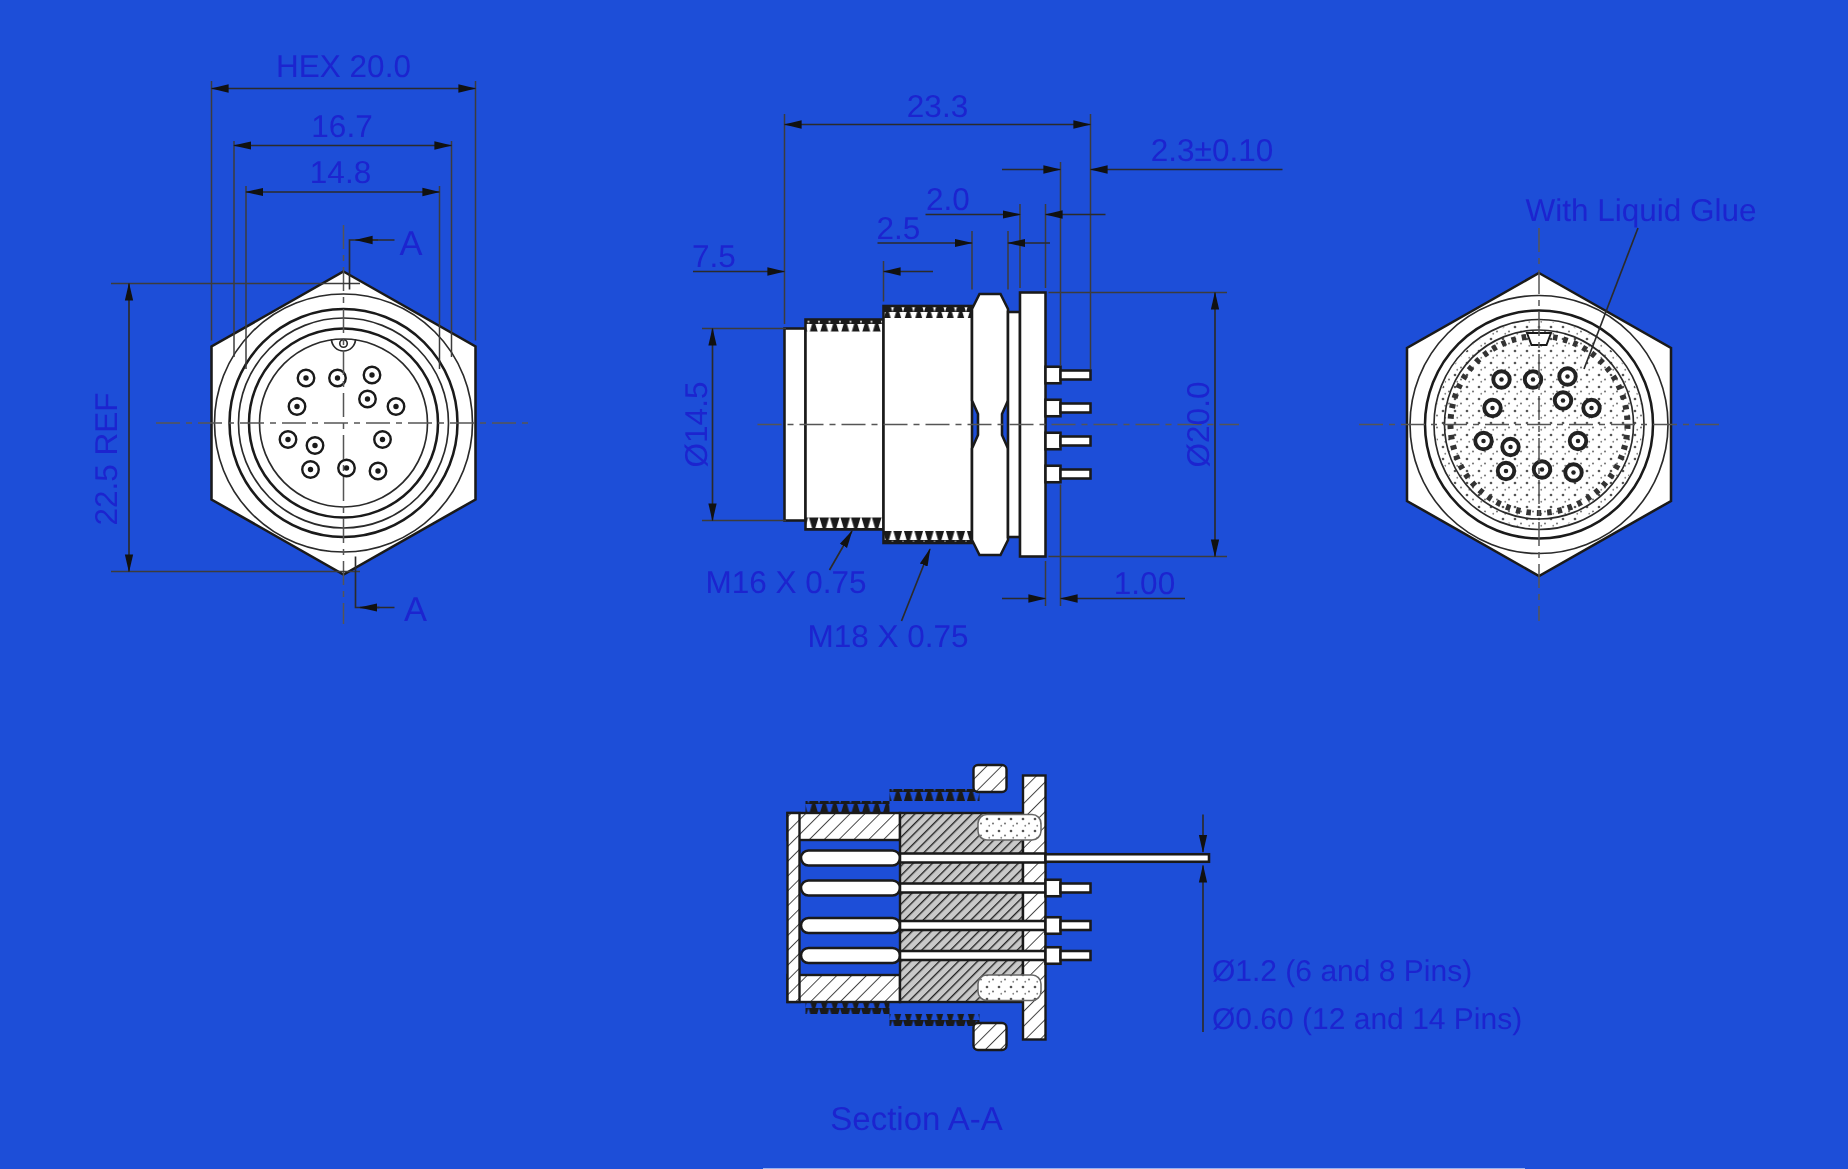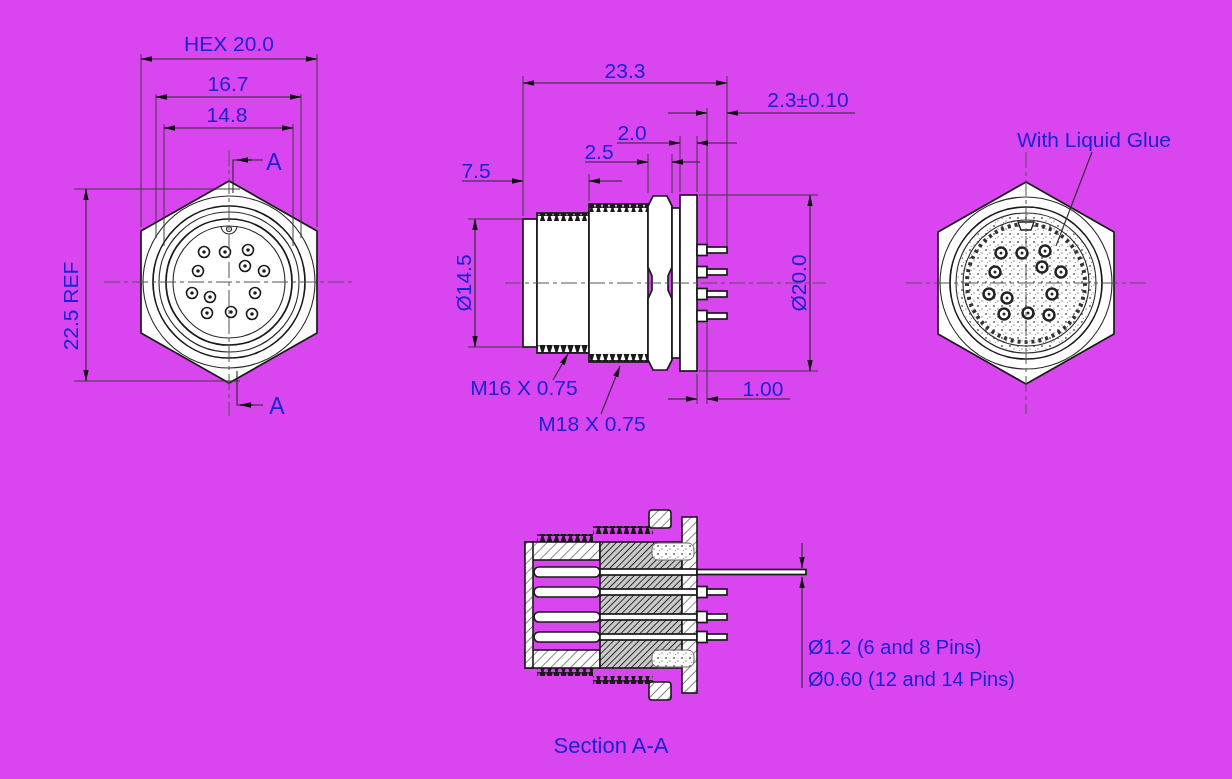--- a/index.html
+++ b/index.html
@@ -1,16 +1,16 @@
 <!DOCTYPE html>
 <html><head>
 <meta charset="utf-8">
 <style>
   html,body { margin:0; padding:0; background:#ffffff; }
-  .canvas { width:1232px; height:779px; position:relative; background:#d946ef; overflow:hidden; }
+  .canvas { width:1232px; height:779px; position:relative; background:#1d4ed8; overflow:hidden; }
   svg text { font-family:"Liberation Sans","DejaVu Sans",sans-serif; }
   .part   { fill:#ffffff; stroke:#1a1a1a; stroke-width:1.7; }
   .partnf { fill:none;    stroke:#1a1a1a; stroke-width:1.7; }
   .thin   { fill:none;    stroke:#2a2a2a; stroke-width:1.1; }
   .cl     { stroke:#555;  stroke-width:1; stroke-dasharray:16 4 4 4; fill:none; }
   .ext    { stroke:#3c3c3c; stroke-width:1; }
   .dim    { stroke:#2b2b2b; stroke-width:1.1; fill:none; }
   .hl     { fill:url(#hatchL); stroke:#1a1a1a; stroke-width:1.6; }
   .hd     { fill:url(#hatchD); stroke:#1a1a1a; stroke-width:1.6; }
   .stips  { fill:url(#stip); stroke:#666; stroke-width:1; }

